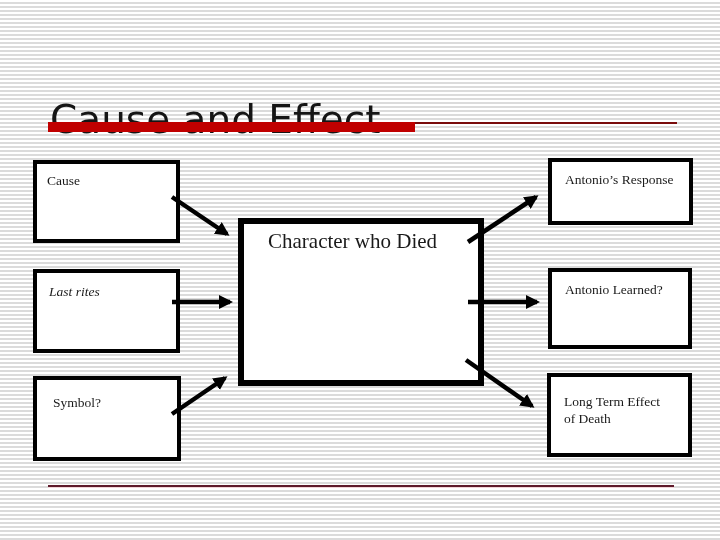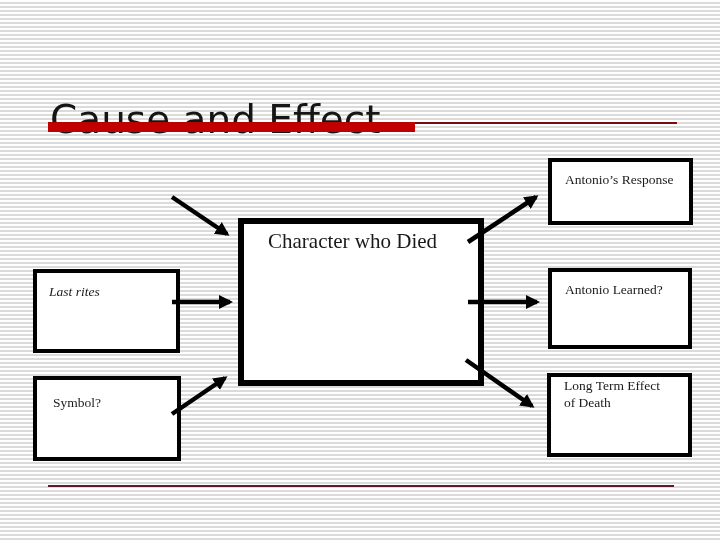--- a/index.html
+++ b/index.html
@@ -54,21 +54,21 @@
   .box-lastrites    { left:33px;  top:269px; width:147px; height:84px; padding:11px 6px 0 12px;font-style:italic; }
   .box-symbol       { left:33px;  top:376px; width:148px; height:85px; padding:15px 6px 0 16px; }
   .box-center{
     left:238px; top:218px; width:246px; height:168px;
     border-width:6px;
     font-size:21px;
     padding:4px 6px 0 24px;
   }
   .box-response     { left:548px; top:158px; width:145px; height:67px; padding:10px 6px 0 13px; }
   .box-learned      { left:548px; top:268px; width:144px; height:81px; padding:10px 6px 0 13px; }
-  .box-longterm     { left:547px; top:373px; width:145px; height:84px; padding:1px 22px 0 13px; }
+  .box-longterm     { left:547px; top:373px; width:145px; height:84px; padding:17px 22px 0 13px; }
 
   .arrow-layer{
     position:absolute;
     left:0; top:0; width:720px; height:540px;
     pointer-events:none;
   }
 
   .footer-line{
     position:absolute;
     left:48px; top:485px;
@@ -78,20 +78,23 @@
 </style>
 </head>
 <body>
 
 <div class="slide">
 
   <div class="title">Cause and Effect</div>
   <div class="title-bar"></div>
   <div class="title-bar-thin"></div>
 
+  <div class="box box-cause">
+    <span>Cause</span>
+  </div>
   <div class="box box-lastrites">
     <span>Last rites</span>
   </div>
   <div class="box box-symbol">
     <span>Symbol?</span>
   </div>
 
   <div class="box box-center">
     <span>Character who Died</span>
   </div>

